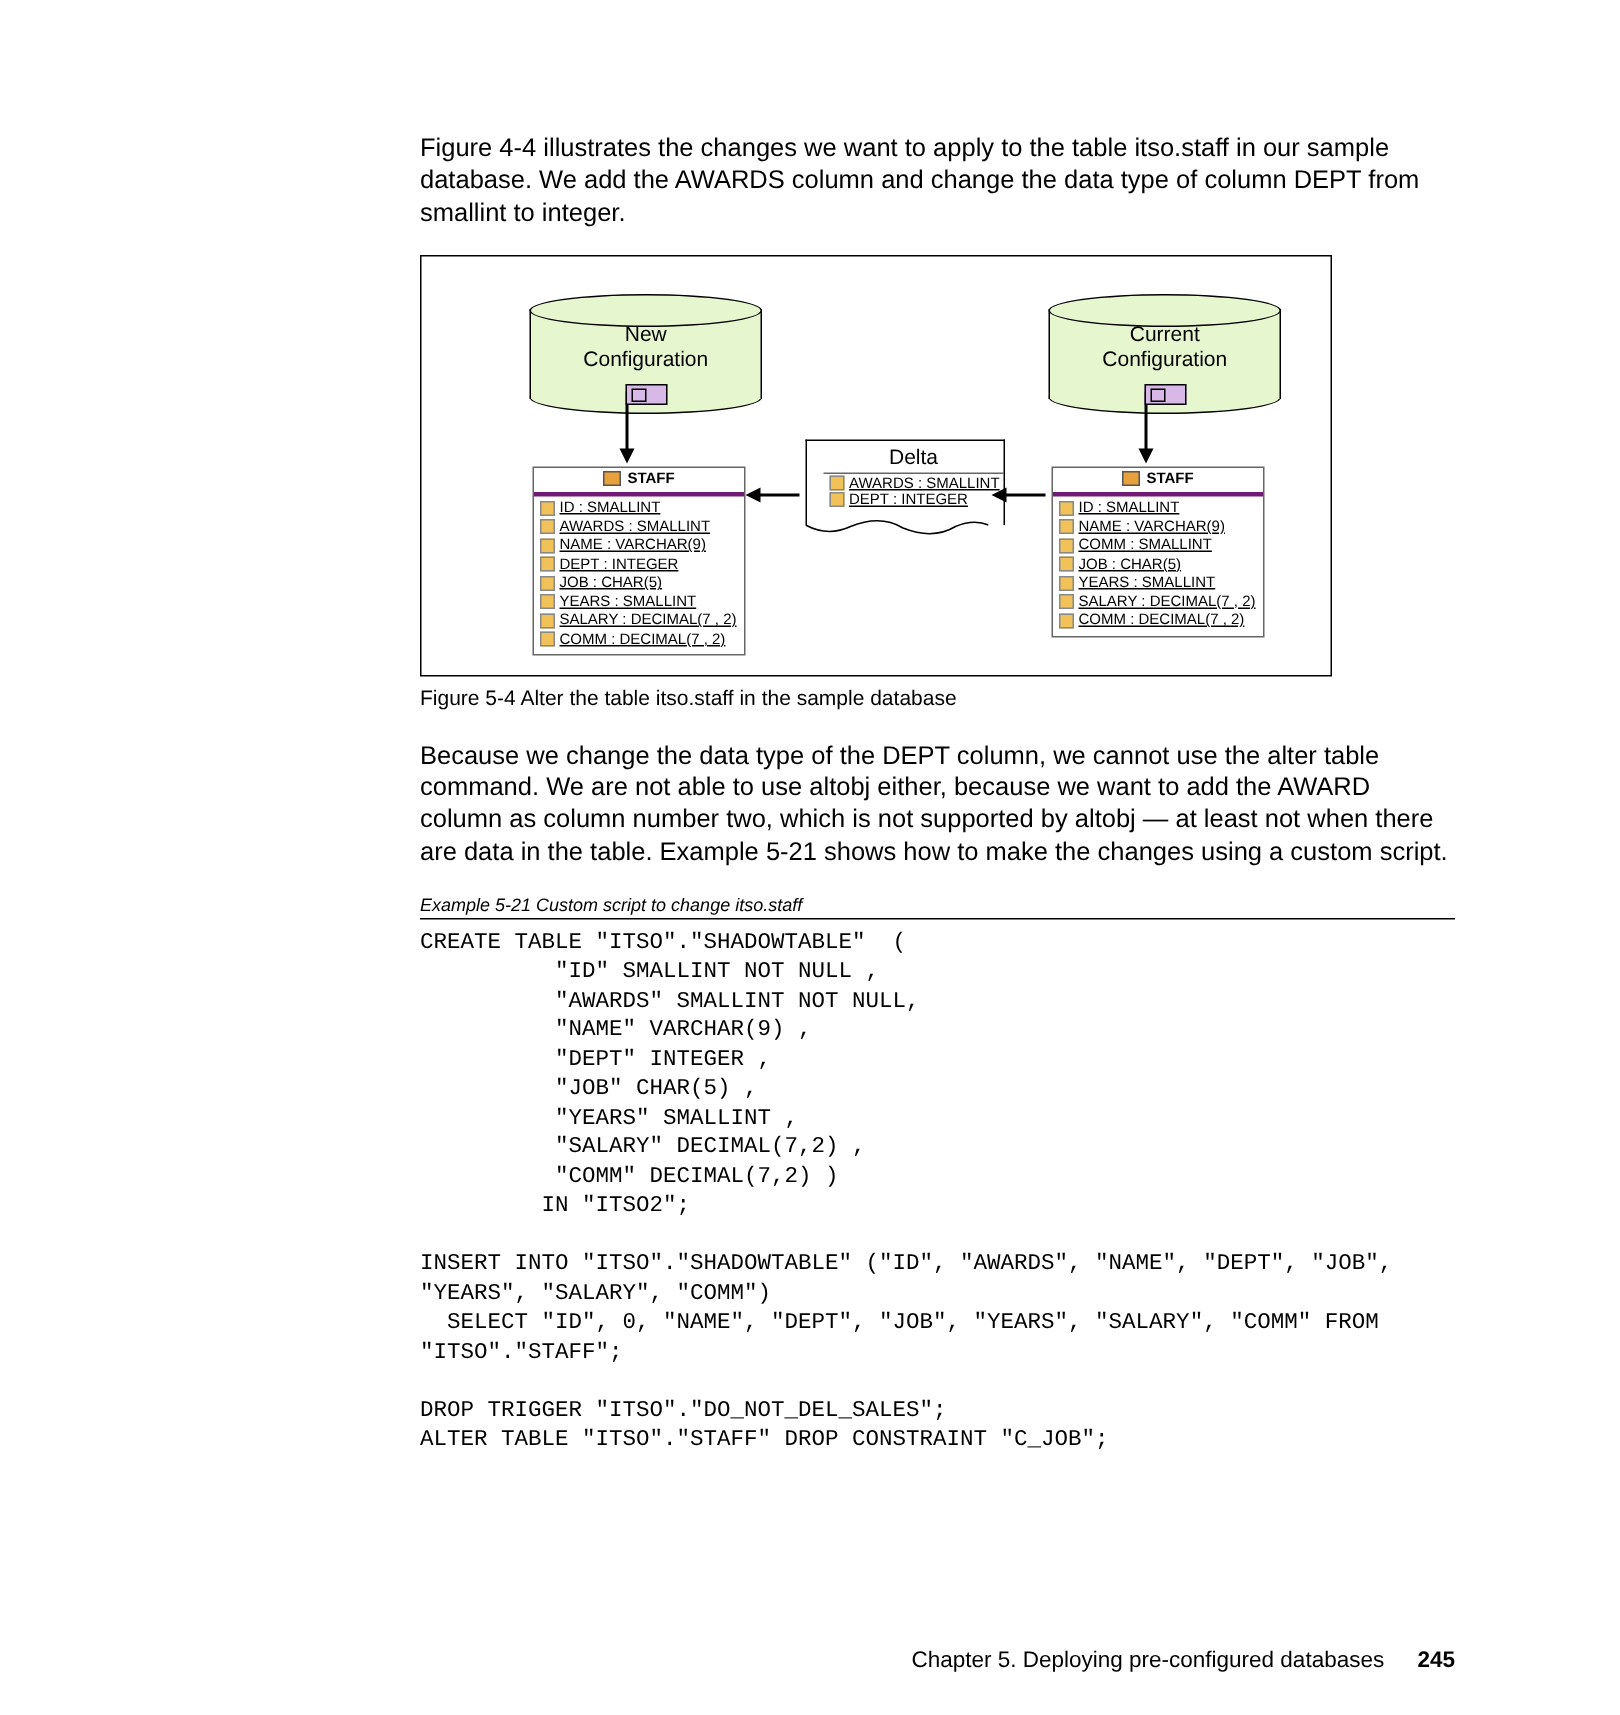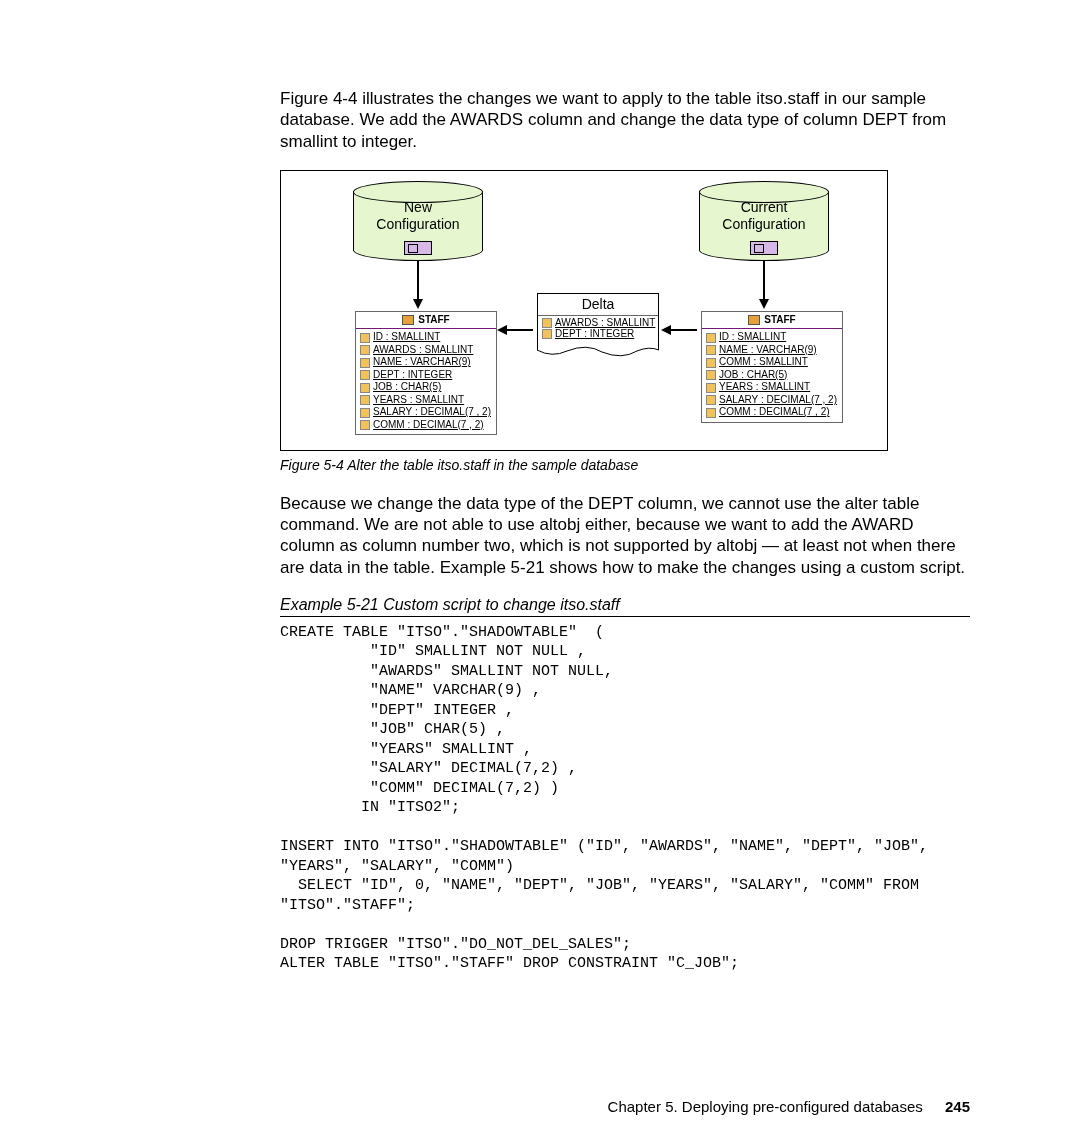--- a/index.html
+++ b/index.html
@@ -26,22 +26,23 @@
     border: 1px solid #000;
     width: 606px;
     height: 279px;
     position: relative;
     margin: 18px 0 6px 0;
     background: #fff;
   }
   
   .cylinder {
     position: absolute;
-    width: 130px;
+    width: 155px;
     height: 80px;
+    margin-top: 15px;
   }
   .cyl-body {
     position: absolute;
     left: 0; right: 0;
     top: 10px;
     bottom: 10px;
     background: #e6f7d0;
     border-left: 1px solid #000;
     border-right: 1px solid #000;
   }
@@ -104,21 +105,21 @@
   }
   
   .tbl-box {
     position: absolute;
     border: 1px solid #666;
     background: #fff;
     font-size: 10px;
     line-height: 1.25;
   }
   .tbl-title {
-    border-bottom: 1px solid #701a75;
+    border-bottom: 3px solid #701a75;
     text-align: center;
     padding: 2px 0;
     font-weight: bold;
     font-size: 10px;
   }
   .tbl-title .ticon {
     display: inline-block;
     width: 10px; height: 8px;
     background: #e8a03a;
     border: 1px solid #555;
@@ -151,27 +152,26 @@
     padding: 2px 0 3px 0;
     border-bottom: 1px solid #666;
   }
   .delta-wave {
     position: absolute;
     left: -1px; right: -1px;
     bottom: -8px;
     height: 12px;
   }
   .fig-caption {
-    font-style: italic;
     font-size: 14px;
     margin: 4px 0 20px 0;
   }
   .ex-caption {
     font-style: italic;
-    font-size: 16px;
+    font-size: 12px;
     margin: 18px 0 2px 0;
   }
   .ex-rule {
     border: none;
     border-top: 1.5px solid #000;
     margin: 2px 0 6px 0;
   }
   pre.code {
     font-family: "Courier New", Courier, monospace;
     font-size: 15px;
@@ -243,21 +243,21 @@
           <div class="tbl-row"><span class="cicon"></span><span>ID : SMALLINT</span></div>
           <div class="tbl-row"><span class="cicon"></span><span>NAME : VARCHAR(9)</span></div>
           <div class="tbl-row"><span class="cicon"></span><span>COMM : SMALLINT</span></div>
           <div class="tbl-row"><span class="cicon"></span><span>JOB : CHAR(5)</span></div>
           <div class="tbl-row"><span class="cicon"></span><span>YEARS : SMALLINT</span></div>
           <div class="tbl-row"><span class="cicon"></span><span>SALARY : DECIMAL(7 , 2)</span></div>
           <div class="tbl-row"><span class="cicon"></span><span>COMM : DECIMAL(7 , 2)</span></div>
         </div>
     </div>
 
-    <div class="delta-box" style="left:256px; top:122px; width:120px; height:56px;">
+    <div class="delta-box" style="left:256px; top:122px; width:120px; height:56px;padding-left:11px;">
       <div class="delta-title">Delta</div>
       <div class="tbl-rows" id="delta-cols" style="padding-top:1px;">
           <div class="tbl-row"><span class="cicon"></span><span>AWARDS : SMALLINT</span></div>
           <div class="tbl-row"><span class="cicon"></span><span>DEPT : INTEGER</span></div>
         </div>
       <svg class="delta-wave" viewBox="0 0 122 12" preserveAspectRatio="none">
         <path d="M0,4 Q15,12 30,5 Q50,-3 65,6 Q85,14 100,5 Q112,0 122,4" fill="#fff" stroke="#000" stroke-width="1"></path>
       </svg>
     </div>
 

